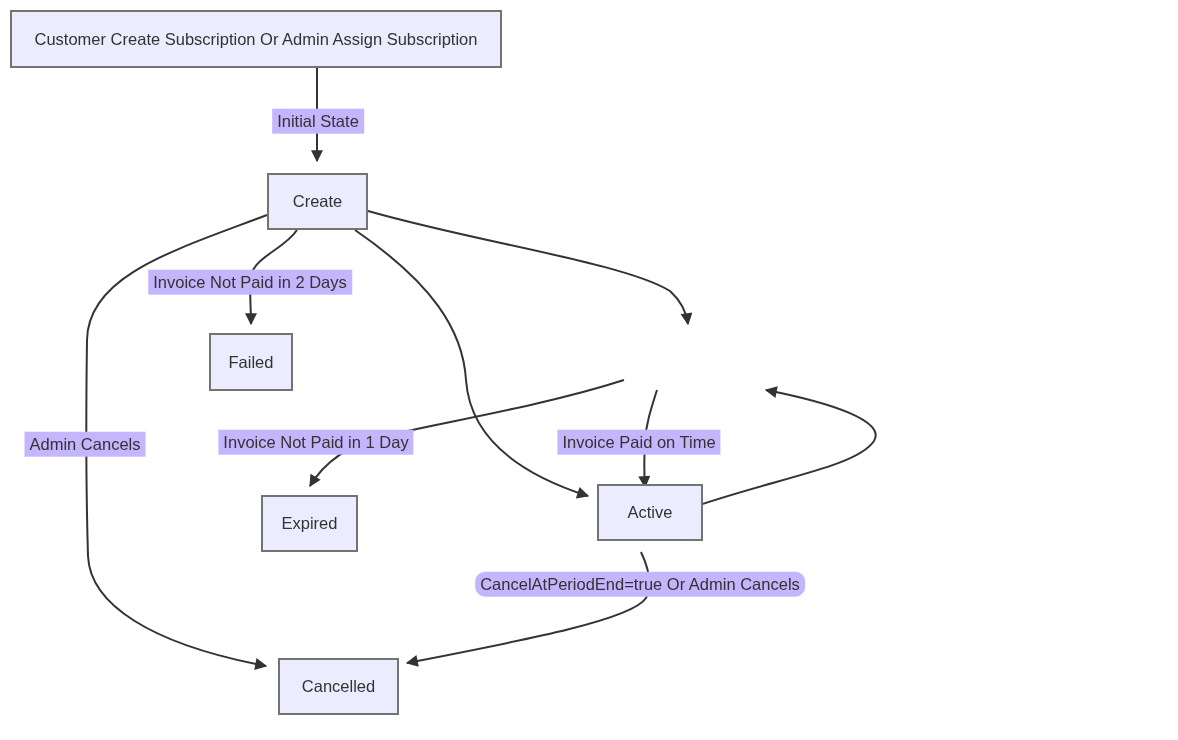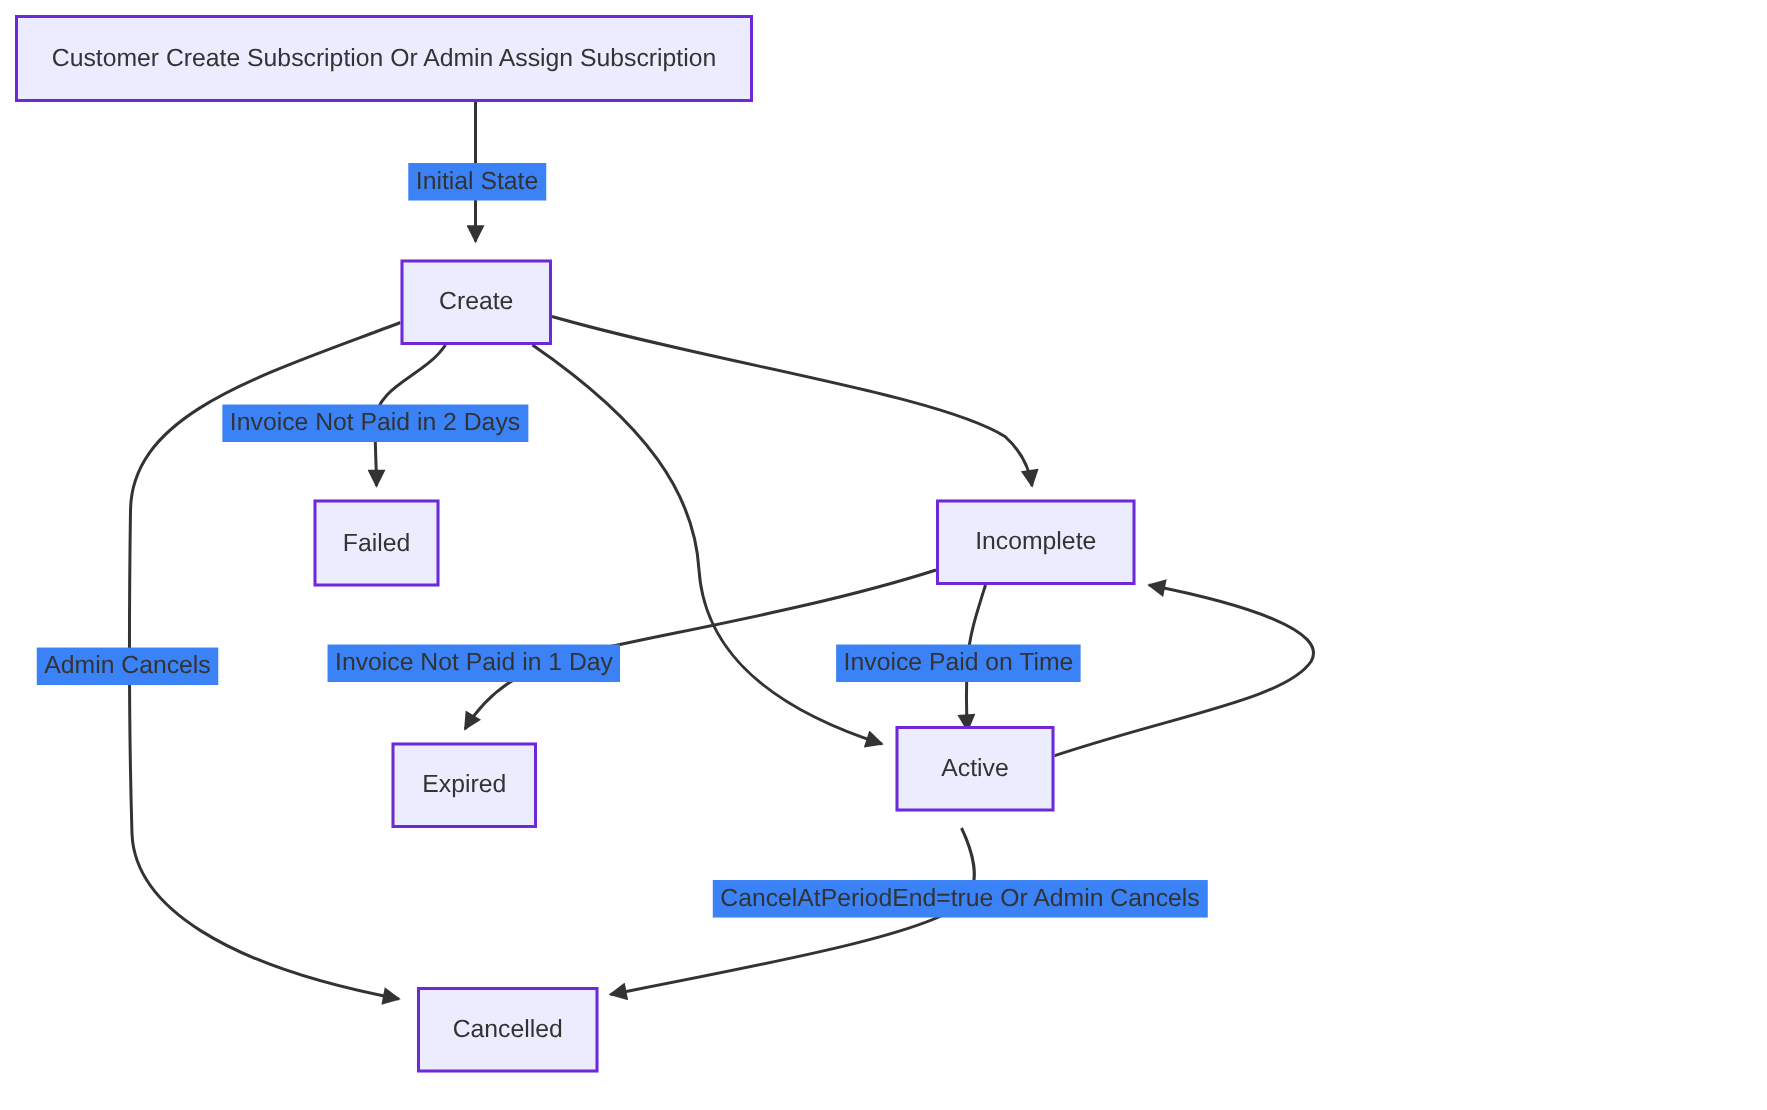--- a/index.html
+++ b/index.html
@@ -8,30 +8,30 @@
     width:1178px;height:740px;
     background:#ffffff;
     font-family:"Liberation Sans",sans-serif;
     color:#333333;
     overflow:hidden;
   }
   #edges{position:absolute;left:0;top:0;width:1178px;height:740px;z-index:1;}
   .node{
     position:absolute;z-index:3;
     background:#ECECFF;
-    border:2px solid #6d28d9;
+    border:2px solid #737373;
     box-sizing:border-box;
     display:flex;align-items:center;justify-content:center;
     font-size:16.5px;color:#333333;
     white-space:nowrap;
   }
   .edge-label{
     position:absolute;z-index:2;
     transform:translate(-50%,-50%);
-    background:#3b82f6;
+    background:#c4b5fd;
     padding:2px 5px;
     font-size:16.5px;color:#333333;
     white-space:nowrap;line-height:1.25;
   }
   
   .n-start     {left:10px;  top:10px;  width:492px; height:58px;}
   .n-pending   {left:267px; top:173px; width:101px; height:57px;}
   .n-failed    {left:209px; top:333px; width:84px;  height:58px;}
   .n-incomplete{left:624px; top:333px; width:133px; height:57px;}
   .n-expired   {left:261px; top:495px; width:97px;  height:57px;}
@@ -39,21 +39,21 @@
   .n-cancelled {left:278px; top:658px; width:121px; height:57px;}
   
   .l-initial   {left:318px; top:121px;}
   .l-inv2days  {left:250px; top:282px;}
   .l-adminmarks{left:696px; top:281px;}
   .l-custpays  {left:462px; top:362px;}
   .l-admincancel{left:85px; top:444px;}
   .l-inv1day   {left:316px; top:442px;}
   .l-invpaid   {left:639px; top:442px;}
   .l-endperiod {left:970px; top:442px;}
-  .l-cancelat  {left:640px; top:599px;}
+  .l-cancelat  {left:640px; top:584px;border-radius:10px;}
 </style>
 </head>
 <body>
 
 <div id="canvas">
 
   <svg id="edges" viewBox="0 0 1178 740" xmlns="http://www.w3.org/2000/svg">
     <defs>
       <marker id="arrow" viewBox="0 0 10 10" refX="9" refY="5" markerWidth="13" markerHeight="12" markerUnits="userSpaceOnUse" orient="auto">
         <path d="M0,0 L10,5 L0,10 z" fill="#333333"></path>
@@ -68,21 +68,20 @@
       <path d="M624,380 C540,407 432,424 381,437 C350,445 325,461 310,486" marker-end="url(#arrow)"></path>
       <path d="M657,390 C651,409 646,424 645,441 C644,459 644,472 645,487" marker-end="url(#arrow)"></path>
       <path d="M682,511 C770,479 856,468 874,441 C886,421 832,403 766,390" marker-end="url(#arrow)"></path>
       <path d="M641,552 C649,569 653,585 646,598 C632,620 520,641 407,663" marker-end="url(#arrow)"></path>
     </g>
   </svg>
 
   <div class="node n-start">Customer Create Subscription Or Admin Assign Subscription</div>
   <div class="node n-pending">Create</div>
   <div class="node n-failed">Failed</div>
-  <div class="node n-incomplete">Incomplete</div>
   <div class="node n-expired">Expired</div>
   <div class="node n-active">Active</div>
   <div class="node n-cancelled">Cancelled</div>
 
   <div class="edge-label l-initial">Initial State</div>
   <div class="edge-label l-inv2days">Invoice Not Paid in 2 Days</div>
   <div class="edge-label l-admincancel">Admin Cancels</div>
   <div class="edge-label l-inv1day">Invoice Not Paid in 1 Day</div>
   <div class="edge-label l-invpaid">Invoice Paid on Time</div>
   <div class="edge-label l-cancelat">CancelAtPeriodEnd=true Or Admin Cancels</div>

